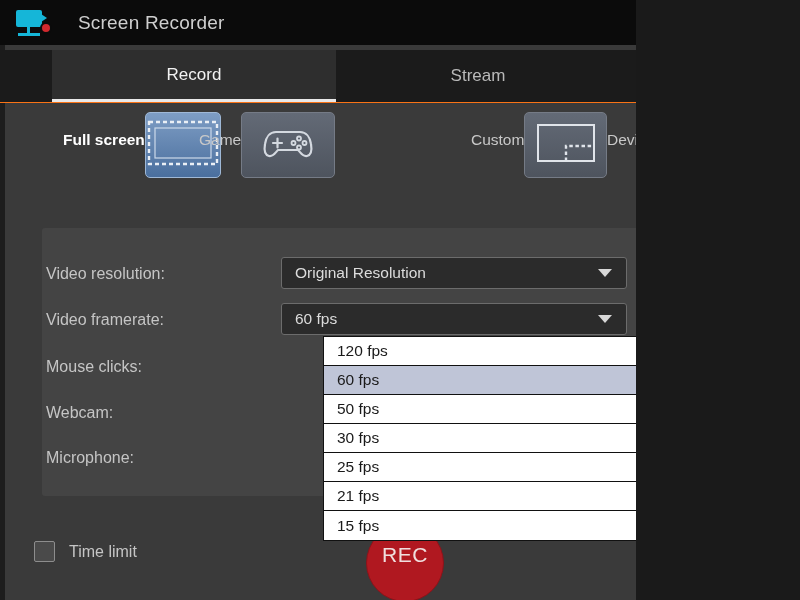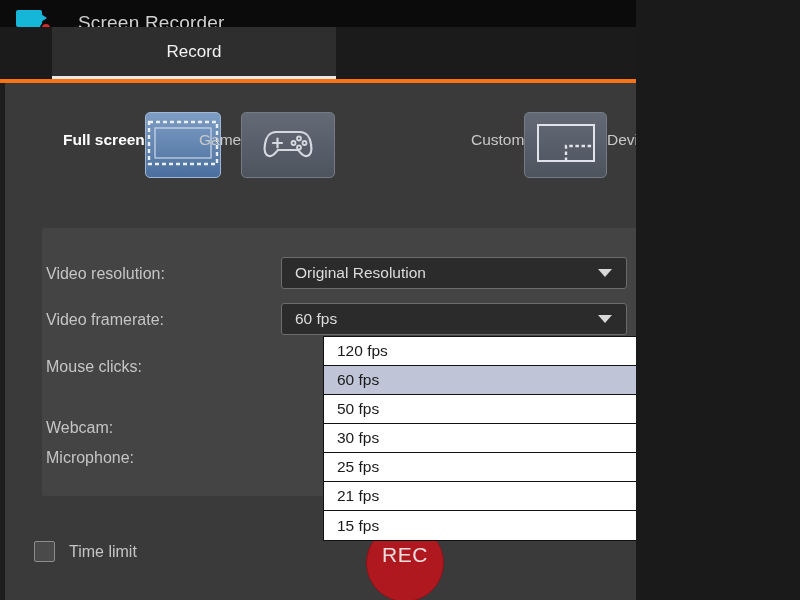--- a/index.html
+++ b/index.html
@@ -89,24 +89,24 @@
     justify-content: center;
     color: #d4d4d4;
     cursor: pointer;
   }
   .tb-btn svg { display: block; }
   .tb-glyph { font-size: 21px; line-height: 1; color: #d4d4d4; }
 
   
   .tabbar {
     position: absolute;
-    left: 0; top: 27px;
+    left: 0; top: 50px;
     width: 800px; height: 52px;
     background: #1b1b1b;
-    border-bottom: 4px solid #f97316;
+    border-bottom: 1px solid #f97316;
   }
   .tab {
     position: absolute;
     top: 0; height: 52px;
     display: flex;
     align-items: center;
     justify-content: center;
     font-size: 17px;
     color: #b9b9b9;
     cursor: pointer;
@@ -334,20 +334,23 @@
         <svg width="19" height="19" viewBox="0 0 19 19">
           <path d="M3.5 3.5l12 12M15.5 3.5l-12 12" stroke="#e0e0e0" stroke-width="1.7"></path>
         </svg>
       </div>
     </div>
   </div>
 
   <div class="tabbar">
     <div class="tab active" id="tab-record">
       <span>Record</span>
+    </div>
+    <div class="tab" id="tab-stream">
+      <span>Stream</span>
     </div>
     <div class="layers-btn">
       <span>
         <svg width="34" height="24" viewBox="0 0 34 24">
           <rect x="12" y="12" width="17" height="9" fill="#cfcfcf" stroke="#8a8a8a" stroke-width="1"></rect>
           <rect x="9" y="9" width="17" height="9" fill="#e2e2e2" stroke="#8a8a8a" stroke-width="1"></rect>
           <rect x="6" y="4" width="17" height="11" fill="#ffffff" stroke="#8a8a8a" stroke-width="1"></rect>
         </svg>
       </span>
     </div>
@@ -408,21 +411,21 @@
       </div>
     </div>
 
   </div>
 
   <div class="panel"></div>
 
   <div class="setting-label" style="top:265px">Video resolution:</div>
   <div class="setting-label" style="top:311px">Video framerate:</div>
   <div class="setting-label" style="top:358px">Mouse clicks:</div>
-  <div class="setting-label" style="top:419px">Webcam:</div>
+  <div class="setting-label" style="top:404px">Webcam:</div>
   <div class="setting-label" style="top:449px">Microphone:</div>
 
   <div class="combo" style="top:257px">
     <span class="combo-value">Original Resolution</span>
     <span class="combo-arrow"></span>
   </div>
 
   <div class="combo" style="top:303px">
     <span class="combo-value">60 fps</span>
     <span class="combo-arrow"></span>

